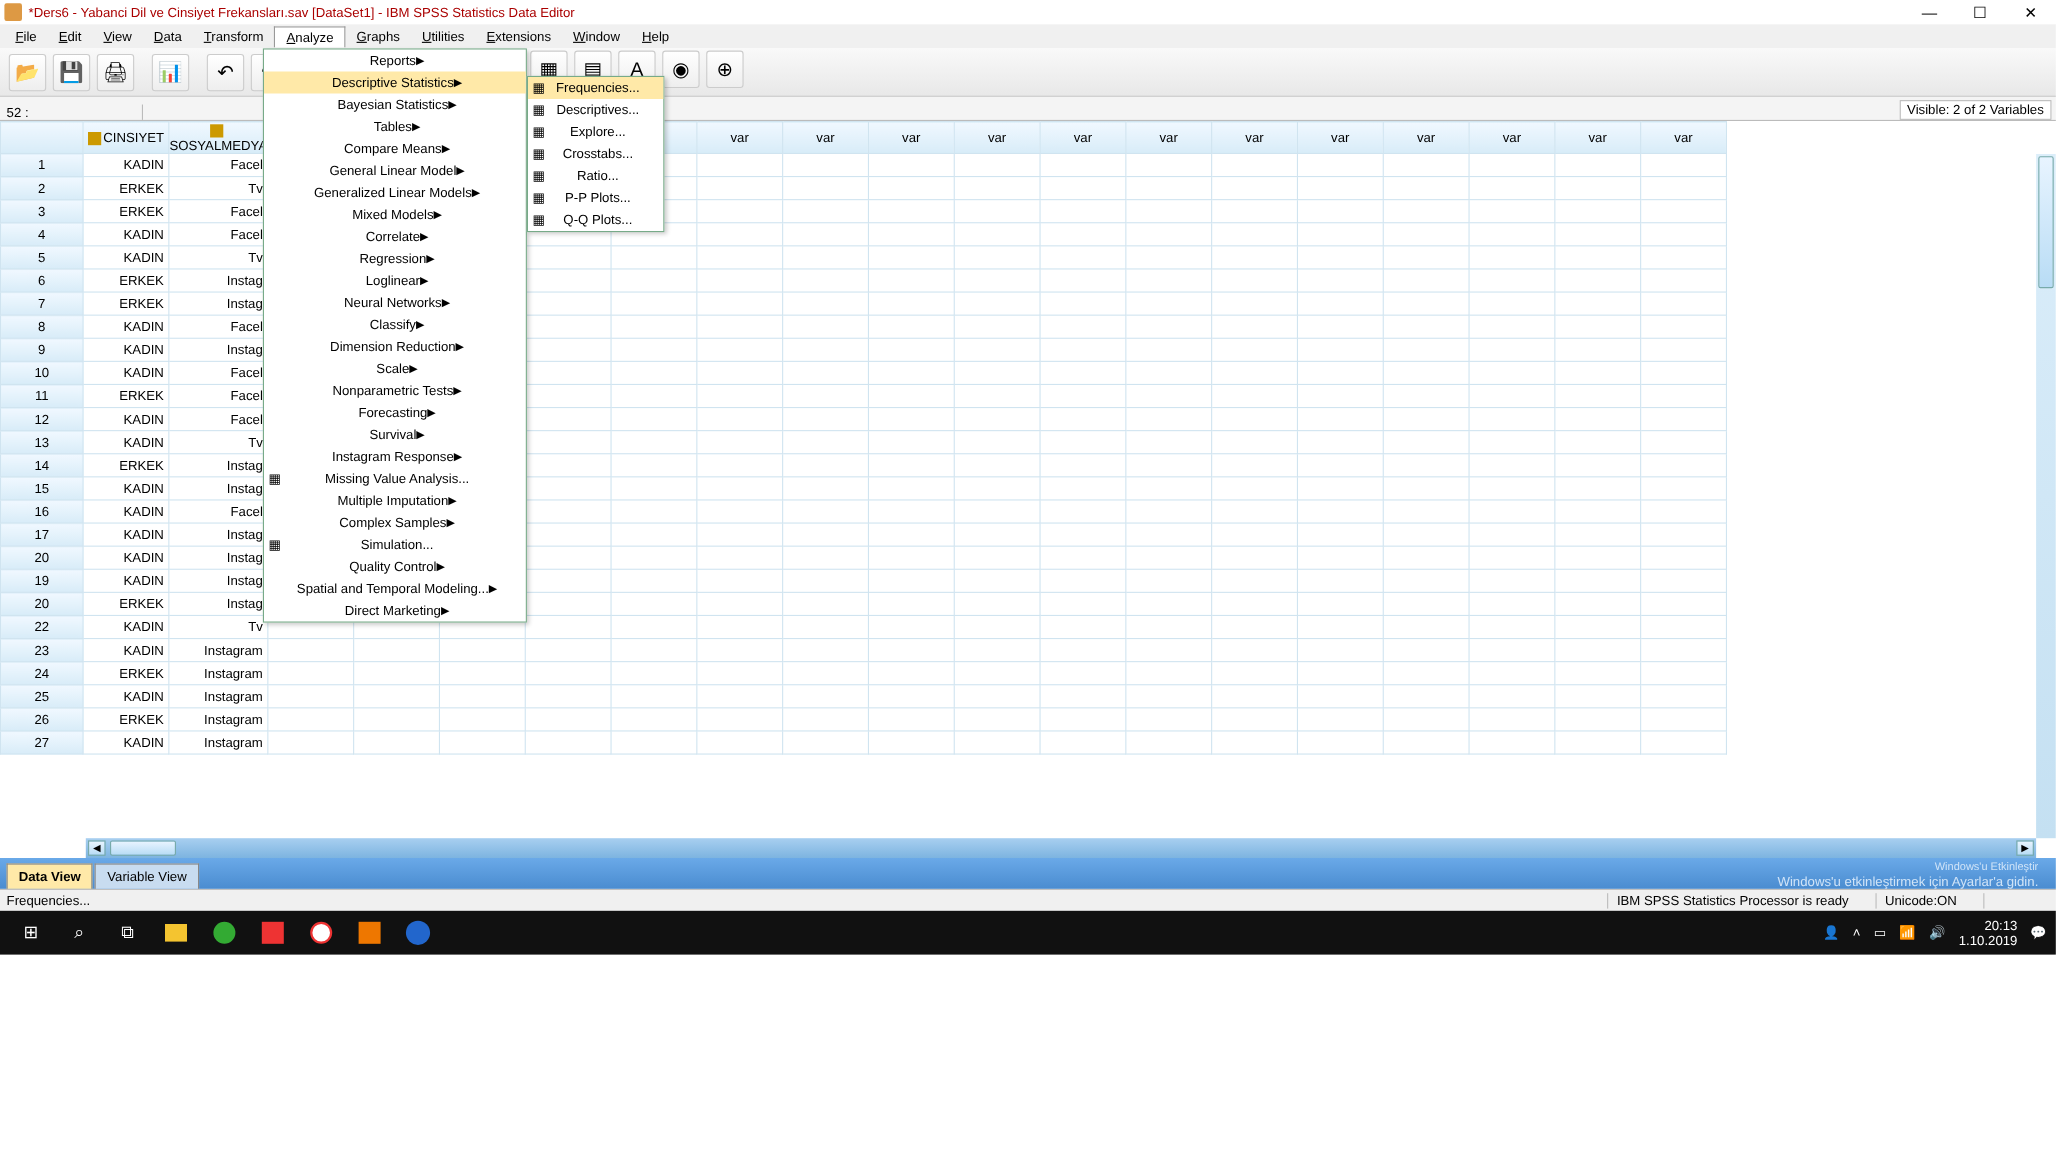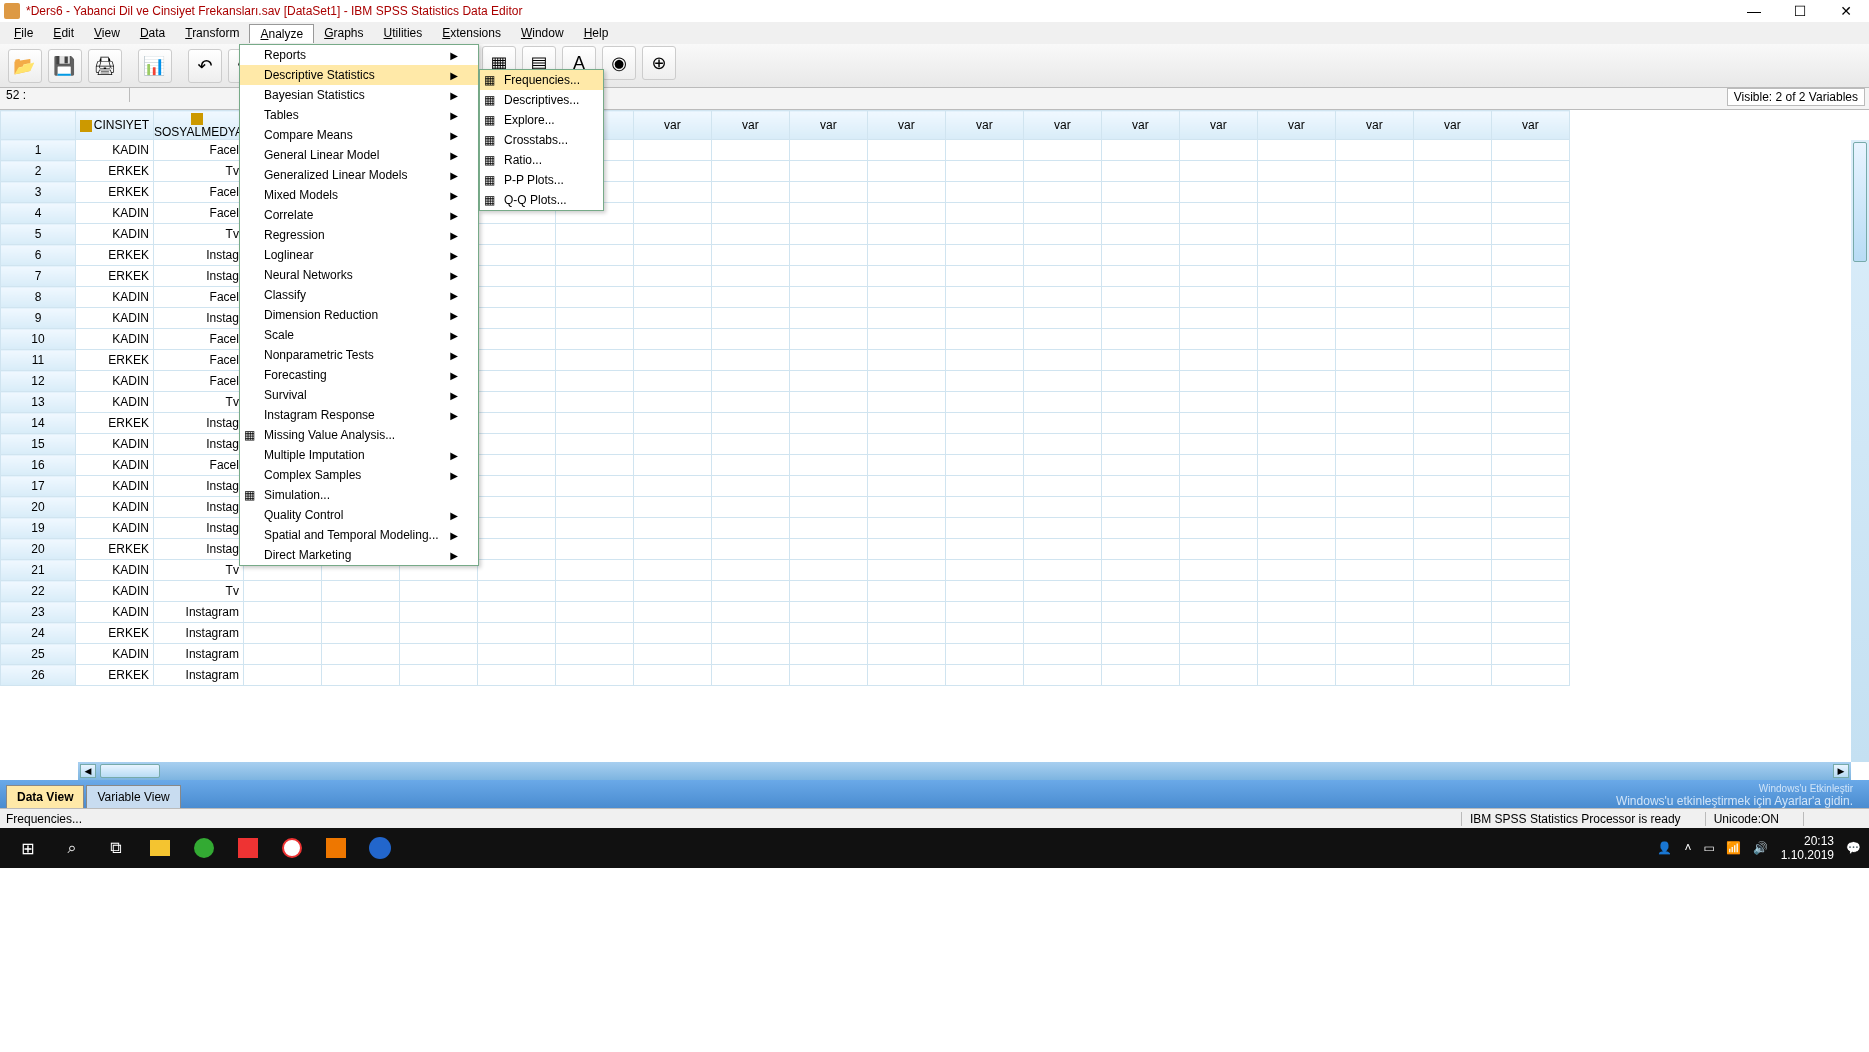--- a/index.html
+++ b/index.html
@@ -9,38 +9,38 @@
 .titlebar .title { color: #a00; font-size: 12px; }
 .titlebar .controls { position: absolute; right: 0; top: 0; display: flex; }
 .titlebar .controls div { width: 46px; height: 22px; display: flex; align-items: center; justify-content: center; font-size: 14px; }
 .menubar { height: 22px; background: #f0f0f0; display: flex; align-items: center; padding: 0 4px; }
 .menubar .item { padding: 2px 10px; cursor: default; }
 .menubar .item.active { background: #fff; border: 1px solid #999; border-bottom: none; }
 .menubar .item u { text-decoration: underline; }
 .toolbar { height: 44px; background: linear-gradient(to bottom, #f9f9f9, #e8e8e8); border-bottom: 1px solid #bbb; display: flex; align-items: center; padding: 0 8px; gap: 6px; }
 .tb-btn { width: 34px; height: 34px; border: 1px solid #ccc; background: linear-gradient(to bottom, #fff, #eee); border-radius: 3px; display: flex; align-items: center; justify-content: center; font-size: 18px; }
 .tb-sep { width: 4px; }
-.cellinfo { height: 22px; background: #f4f4f4; border-bottom: 1px solid #bbb; display: flex; align-items: flex-start; position: relative; }
+.cellinfo { height: 22px; background: #f4f4f4; border-bottom: 1px solid #bbb; display: flex; align-items: flex-end; position: relative; }
 .cellinfo .addr { width: 130px; padding: 0 6px; border-right: 1px solid #bbb; }
 .cellinfo .val { flex: 1; padding: 0 6px; }
 .cellinfo .vis { position: absolute; right: 4px; background: #fff; border: 1px solid #bbb; padding: 1px 6px; }
 .gridwrap { position: relative; height: 670px; overflow: hidden; background: #fff; }
 .grid { position: absolute; left: 0; top: 0; right: 18px; bottom: 18px; overflow: hidden; }
 table { border-collapse: collapse; table-layout: fixed; }
 th, td { border: 1px solid #d0e4f0; height: 21px; font-size: 12px; }
 th { background: linear-gradient(to bottom, #f0f8ff, #d8ecf8); font-weight: normal; text-align: center; }
 .rownum { width: 75px; background: linear-gradient(to bottom, #f0f8ff, #d8ecf8); text-align: center; }
 .colh { width: 78px; }
 .colh.named { width: 78px; }
 td.cell { text-align: right; padding-right: 4px; background: #fff; }
 td.empty { background: #fff; }
 .colh .ic { display: inline-block; width: 12px; height: 12px; background: #c90; margin-right: 2px; vertical-align: middle; }
 .dropdown { position: absolute; background: #fff; border: 1px solid #7a8; box-shadow: 2px 2px 4px rgba(0,0,0,0.2); z-index: 10; }
 .dd-analyze { left: 238px; top: 44px; width: 240px; }
-.dd-item { padding: 3px 20px 3px 24px; display: flex; justify-content: space-between; align-items: center; cursor: default; position: relative; }
+.dd-item { padding: 3px 20px 3px 24px; display: flex; justify-content: center; align-items: center; cursor: default; position: relative; }
 .dd-item.hover { background: #ffe9a8; }
 .dd-item .arrow { font-size: 10px; }
 .dd-item .icon { position: absolute; left: 4px; width: 14px; height: 14px; }
 .dd-desc { left: 478px; top: 68px; width: 125px; }
 .hscroll { position: absolute; bottom: 0; left: 78px; right: 18px; height: 18px; background: linear-gradient(to bottom, #a8cff0, #7db4e0); display: flex; }
 .hscroll .thumb { width: 60px; height: 14px; margin: 2px; background: linear-gradient(to bottom, #e8f4ff, #b8dcf5); border: 1px solid #7aa; border-radius: 2px; }
 .hscroll .arr { width: 16px; height: 14px; margin: 2px; background: linear-gradient(to bottom, #e8f4ff, #b8dcf5); border: 1px solid #7aa; display: flex; align-items: center; justify-content: center; font-size: 9px; }
 .vscroll { position: absolute; right: 0; top: 30px; width: 18px; bottom: 18px; background: linear-gradient(to bottom, #dceefa, #c4e0f2); }
 .vscroll .thumb { width: 14px; height: 120px; margin: 2px; background: linear-gradient(to bottom, #e8f4ff, #b8dcf5); border: 1px solid #7aa; border-radius: 2px; }
 .viewtabs { height: 28px; background: linear-gradient(to bottom, #6aa9e8, #4a8cd0); display: flex; align-items: flex-end; padding-left: 6px; position: relative; }
@@ -565,42 +565,20 @@
             <td class="empty"></td>
             <td class="empty"></td>
             <td class="empty"></td>
             <td class="empty"></td>
             <td class="empty"></td>
             <td class="empty"></td>
             <td class="empty"></td>
             <td class="empty"></td>
           </tr>
           <tr>
-            <td class="rownum">21</td>
-            <td class="cell">KADIN</td>
-            <td class="cell">Tv</td>
-            <td class="empty"></td>
-            <td class="empty"></td>
-            <td class="empty"></td>
-            <td class="empty"></td>
-            <td class="empty"></td>
-            <td class="empty"></td>
-            <td class="empty"></td>
-            <td class="empty"></td>
-            <td class="empty"></td>
-            <td class="empty"></td>
-            <td class="empty"></td>
-            <td class="empty"></td>
-            <td class="empty"></td>
-            <td class="empty"></td>
-            <td class="empty"></td>
-            <td class="empty"></td>
-            <td class="empty"></td>
-          </tr>
-          <tr>
             <td class="rownum">22</td>
             <td class="cell">KADIN</td>
             <td class="cell">Tv</td>
             <td class="empty"></td>
             <td class="empty"></td>
             <td class="empty"></td>
             <td class="empty"></td>
             <td class="empty"></td>
             <td class="empty"></td>
             <td class="empty"></td>
@@ -677,20 +655,42 @@
             <td class="empty"></td>
             <td class="empty"></td>
             <td class="empty"></td>
             <td class="empty"></td>
             <td class="empty"></td>
             <td class="empty"></td>
           </tr>
           <tr>
             <td class="rownum">26</td>
             <td class="cell">ERKEK</td>
+            <td class="cell">Instagram</td>
+            <td class="empty"></td>
+            <td class="empty"></td>
+            <td class="empty"></td>
+            <td class="empty"></td>
+            <td class="empty"></td>
+            <td class="empty"></td>
+            <td class="empty"></td>
+            <td class="empty"></td>
+            <td class="empty"></td>
+            <td class="empty"></td>
+            <td class="empty"></td>
+            <td class="empty"></td>
+            <td class="empty"></td>
+            <td class="empty"></td>
+            <td class="empty"></td>
+            <td class="empty"></td>
+            <td class="empty"></td>
+          </tr>
+          <tr>
+            <td class="rownum">27</td>
+            <td class="cell">KADIN</td>
             <td class="cell">Instagram</td>
             <td class="empty"></td>
             <td class="empty"></td>
             <td class="empty"></td>
             <td class="empty"></td>
             <td class="empty"></td>
             <td class="empty"></td>
             <td class="empty"></td>
             <td class="empty"></td>
             <td class="empty"></td>

